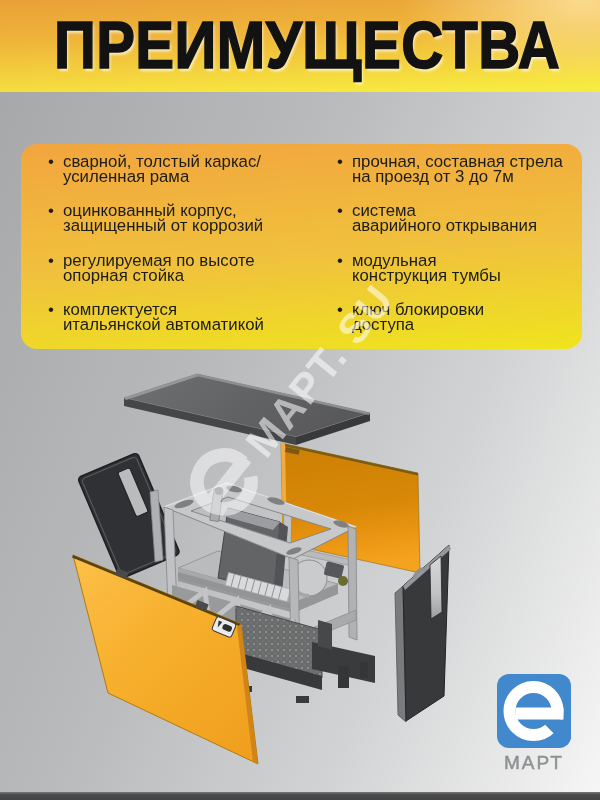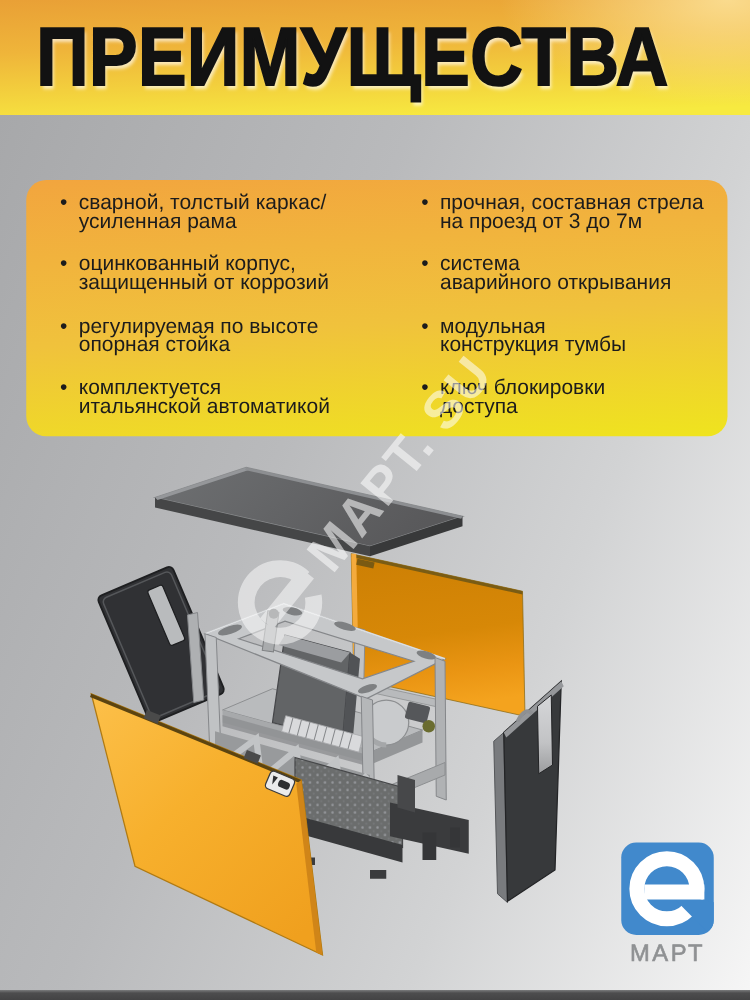--- a/index.html
+++ b/index.html
@@ -10,21 +10,21 @@
 <body>
 
 <div class="abs" style="left:0;top:0;width:600px;height:800px;background:linear-gradient(112deg,#a5a6a8 0%,#b9babc 40%,#d2d3d4 70%,#f6f6f6 100%);"></div>
 
 <div class="abs" style="left:0;top:792px;width:600px;height:8px;background:linear-gradient(180deg,#7a7b7c 0%,#4d4d4e 30%,#434344 100%);"></div>
 
 <div class="abs" style="left:0;top:0;width:600px;height:92px;background:linear-gradient(178deg,#e9a036 0%,#efb53a 38%,#f7ea40 94%);"></div>
 
 <div class="abs" style="left:0;top:0;width:600px;height:92px;background:radial-gradient(ellipse 260px 120px at 97% 0%,rgba(255,235,170,0.75) 0%,rgba(255,235,170,0) 70%);"></div>
 
-<div class="abs" style="left:0;top:7px;width:600px;text-align:left;">
+<div class="abs" style="left:0;top:7px;width:600px;text-align:right;">
   <span style="display:inline-block;font-weight:bold;font-size:66px;letter-spacing:0.5px;color:#121212;-webkit-text-stroke:1.6px #121212;transform:scaleX(0.881) translateX(-6px);transform-origin:center;white-space:nowrap;text-shadow:2px 3px 3px rgba(255,255,255,0.65);">ПРЕИМУЩЕСТВА</span>
 </div>
 
 <div class="abs" style="left:21px;top:144px;width:561px;height:205px;border-radius:16px;background:linear-gradient(176deg,#f2a53e 0%,#f0c23c 55%,#efe41e 100%);"></div>
 
 <div class="abs" style="left:47px;top:153.5px;width:290px;font-size:16.8px;line-height:15px;color:#1c1c1c;">
 
   <div style="position:relative;padding-left:16px;margin-bottom:19.5px;"><span style="position:absolute;left:1px;top:0;">•</span>сварной, толстый каркас/<br>усиленная рама</div>
 
   <div style="position:relative;padding-left:16px;margin-bottom:19.5px;"><span style="position:absolute;left:1px;top:0;">•</span>оцинкованный корпус,<br>защищенный от коррозий</div>

